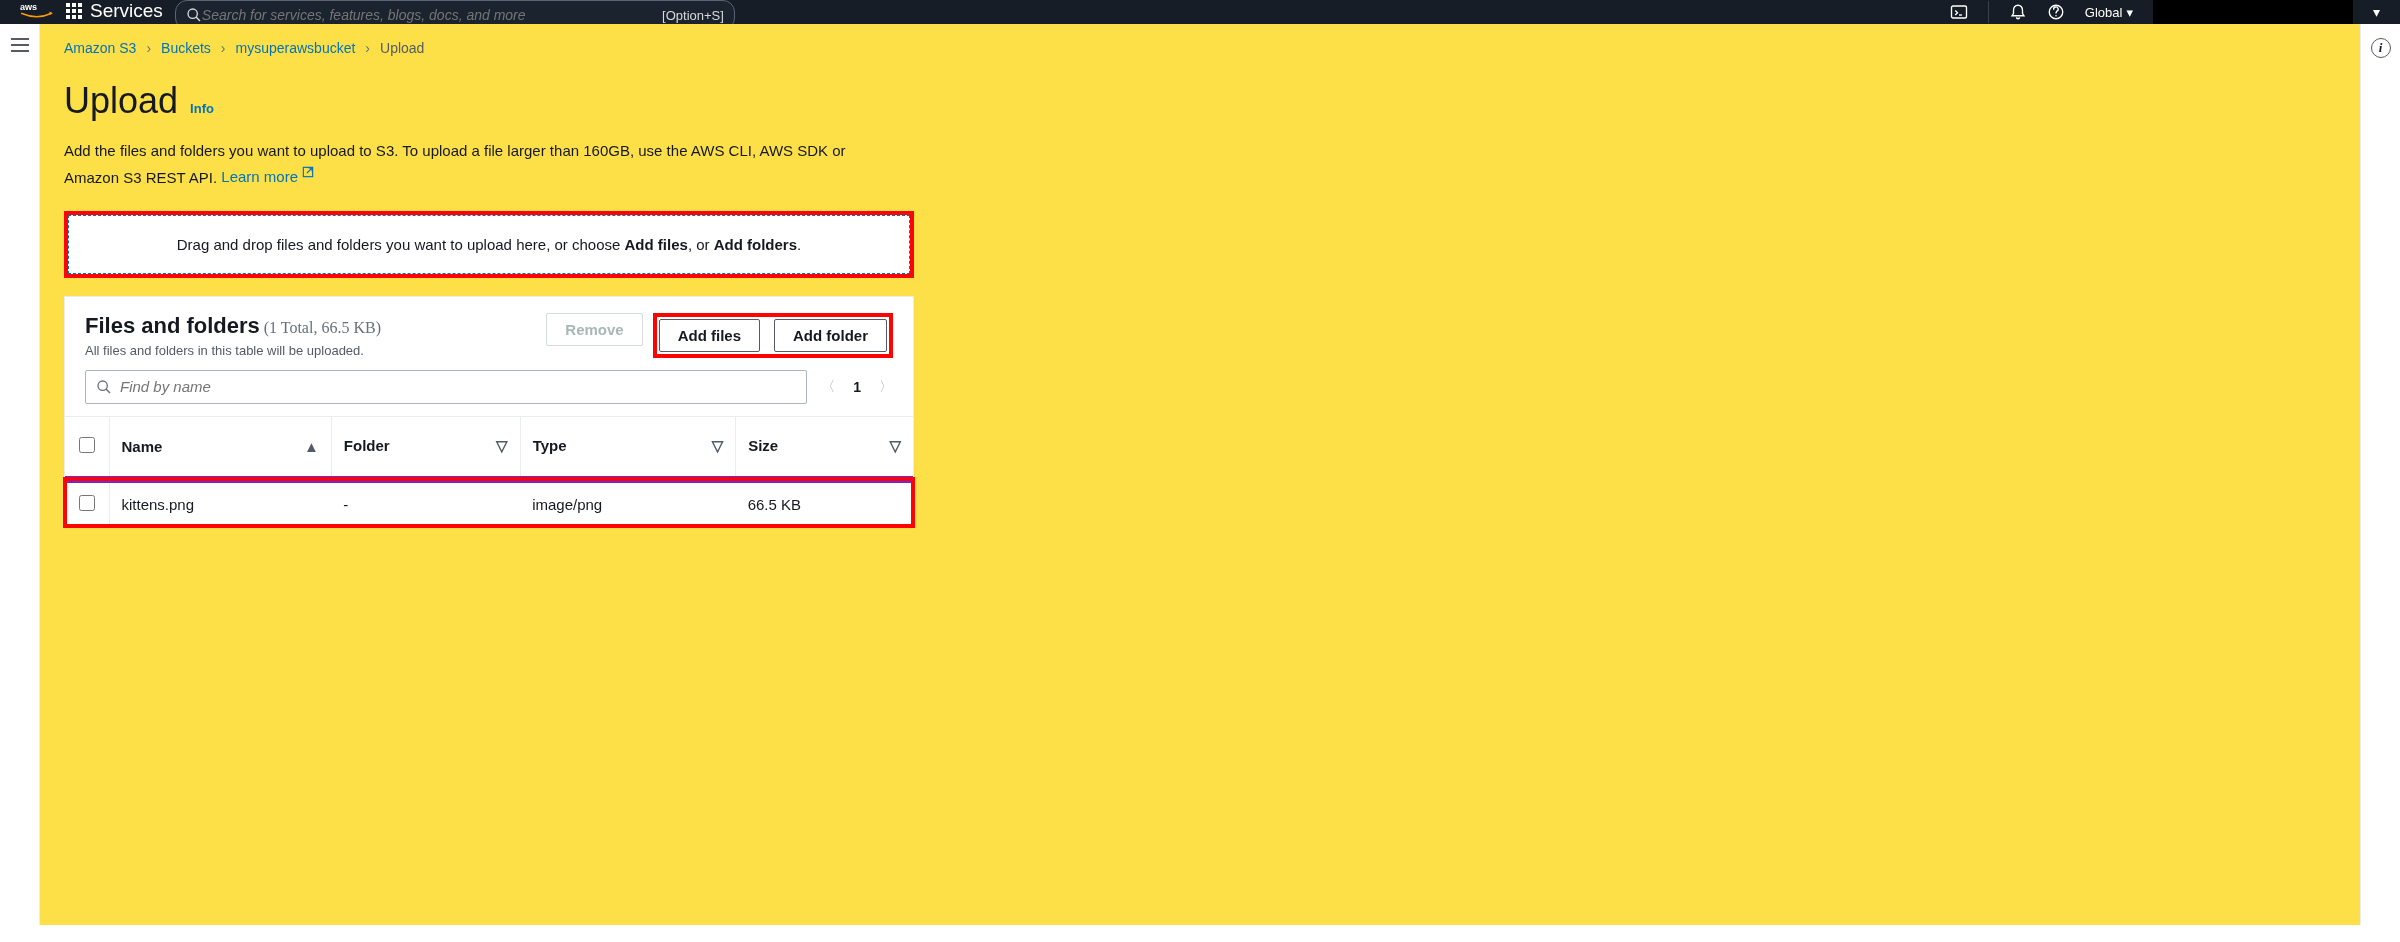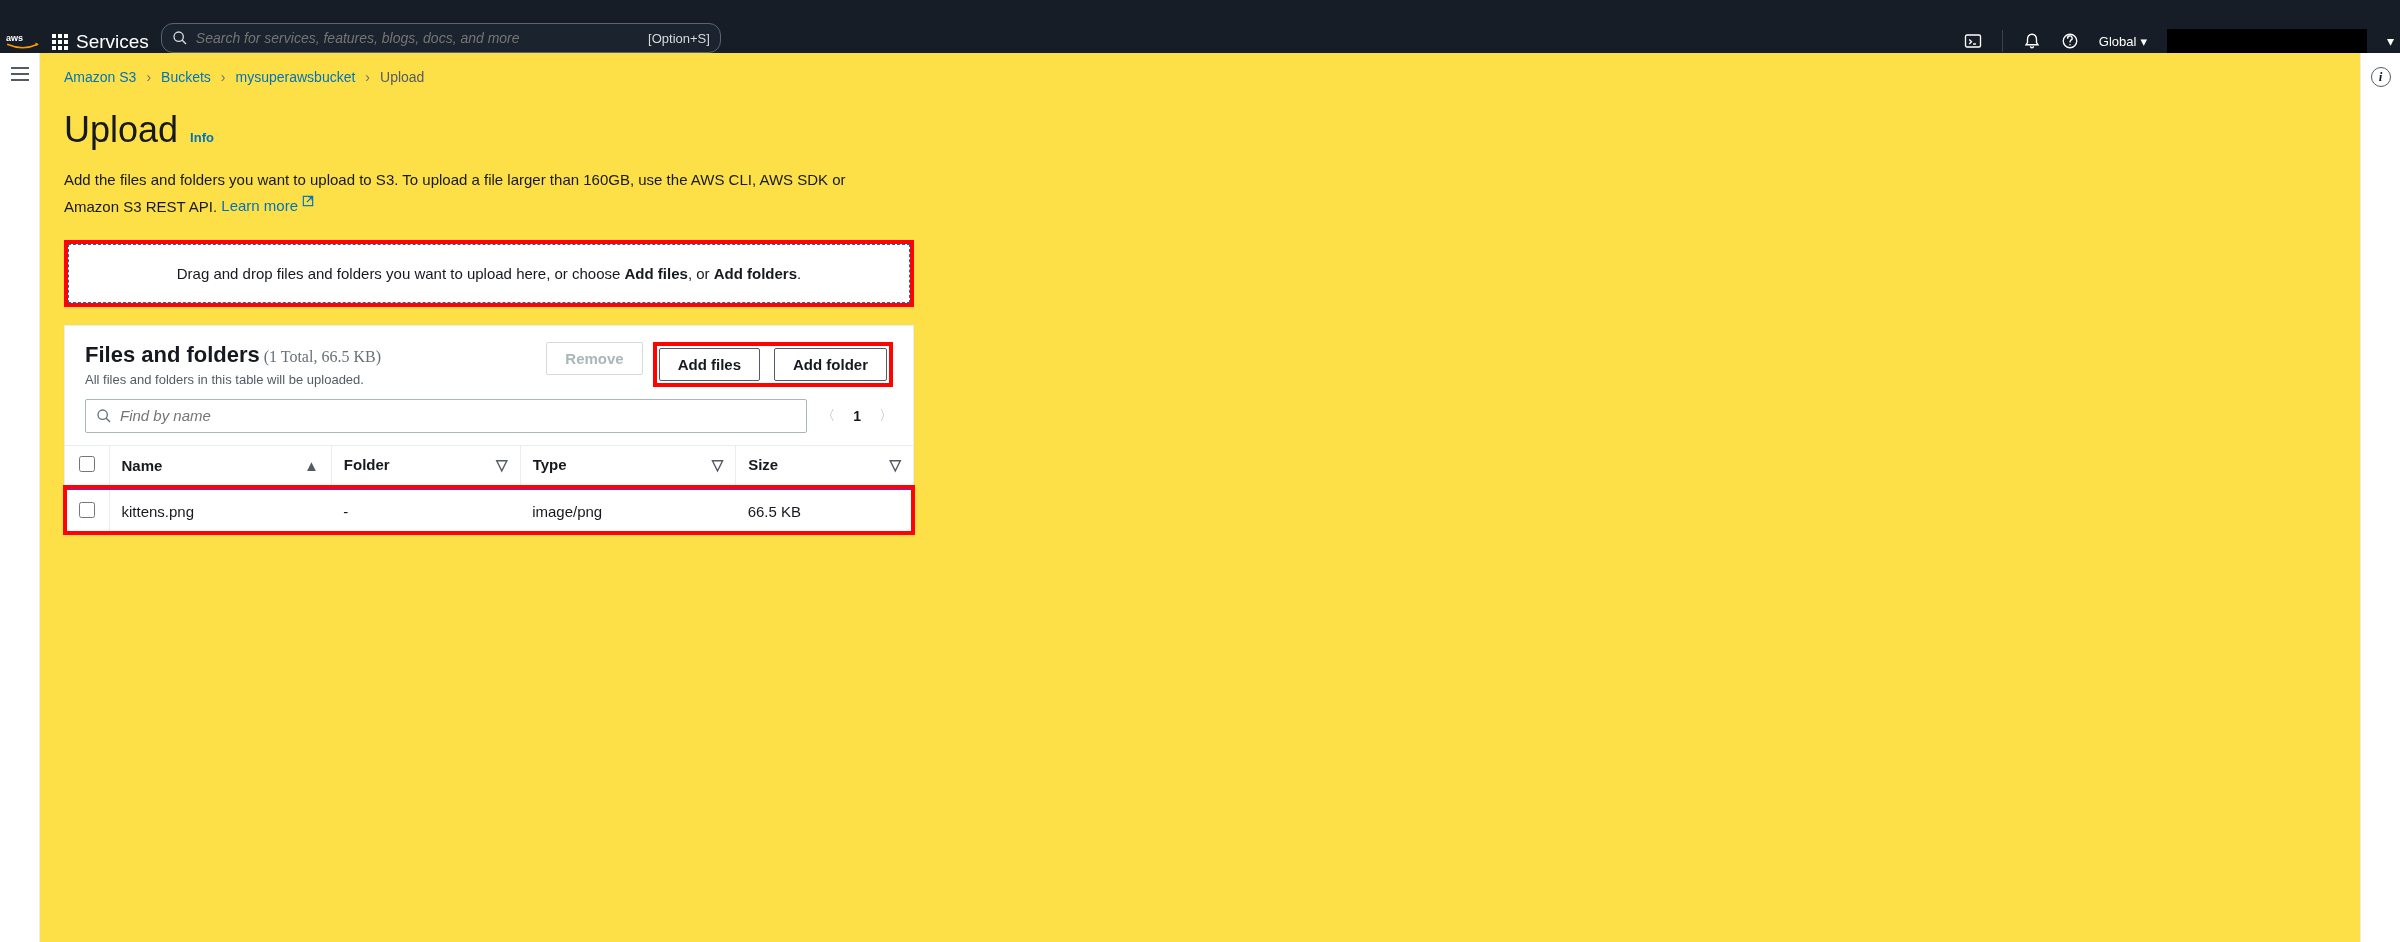--- a/index.html
+++ b/index.html
@@ -1,26 +1,26 @@
 <!DOCTYPE html>
 <html><head>
 <meta charset="utf-8">
 <style>
   * { box-sizing: border-box; margin: 0; padding: 0; }
   body { font-family: "Amazon Ember", "Helvetica Neue", Arial, sans-serif; font-size: 14px; color: #16191f; background: #fff; }
   
   
-  .topnav { background: #161d26; height: 53px; display: flex; align-items: flex-end; padding: 0 6px; gap: 12px; color: #fff; }
+  .topnav { background: #161d26; height: 24px; display: flex; align-items: flex-start; padding: 0 20px; gap: 12px; color: #fff; }
   .aws-logo { color: #ff9900; font-weight: bold; font-size: 18px; display:flex; flex-direction:column; align-items:flex-start; line-height:1; }
   .aws-logo svg { width: 34px; height: 22px; }
   .services-grid { display:inline-flex; align-items:center; gap:8px; cursor:pointer; }
   .services-grid .grid-icon { width:16px; height:16px; display:grid; grid-template-columns:repeat(3,4px); grid-template-rows:repeat(3,4px); gap:2px; }
   .services-grid .grid-icon span { background:#fff; width:4px; height:4px; }
   .services-label { color:#fff; font-size:19px; }
-  .searchbar { flex:0 0 560px; display:flex; align-items:center; background:#1a232e; border:1px solid #5a6573; height:30px; border-radius:12px; padding:0 10px; gap:8px; }
+  .searchbar { flex:0 0 560px; display:flex; align-items:center; background:#1a232e; border:1px solid #5a6573; height:30px; border-radius:12px; padding:0 10px; }
   .searchbar input { flex:1; background:transparent; border:none; outline:none; color:#d5dbdb; font-style:italic; font-size:14px; }
   .searchbar .shortcut { color:#d5dbdb; font-size:13px; }
   .topnav-right { margin-left:auto; display:flex; align-items:center; gap:20px; }
   .topnav-icon { width:18px; height:18px; color:#fff; cursor:pointer; display:flex; align-items:center; justify-content:center; }
   .divider { width:1px; height:22px; background:#39414d; }
   .region { color:#fff; font-size:13px; display:flex; align-items:center; gap:4px; cursor:pointer; }
   .account-box { width:200px; height:24px; background:#000; }
   
   
   .layout { display:flex; height:calc(100vh - 41px); }
@@ -67,21 +67,21 @@
   
   .filter-row { display:flex; align-items:center; gap:14px; padding:0 20px 12px 20px; }
   .filter-input { flex:1; display:flex; align-items:center; border:1px solid #aab7b8; border-radius:2px; height:34px; padding:0 10px; gap:8px; }
   .filter-input input { flex:1; border:none; outline:none; font-size:15px; font-style:italic; color:#687078; }
   .pager { display:flex; align-items:center; gap:18px; color:#687078; }
   .pager .num { color:#16191f; font-weight:bold; }
   .pager .arrow { cursor:pointer; color:#aab7b8; }
   
   
   table { width:100%; border-collapse:collapse; }
-  thead th { text-align:left; font-size:15px; font-weight:bold; color:#16191f; padding:10px 12px; border-top:1px solid #eaeded; border-bottom:5px solid #6d28d9; position:relative; }
+  thead th { text-align:left; font-size:15px; font-weight:bold; color:#16191f; padding:20px 12px; border-top:1px solid #eaeded; border-bottom:7px solid #6d28d9; position:relative; }
   thead th .sort { float:right; color:#545b64; }
   thead th.checkbox-col, tbody td.checkbox-col { width:44px; text-align:center; border-right:1px solid #eaeded; }
   thead th:not(:first-child):not(:last-child) { border-right:1px solid #eaeded; }
   tbody td { padding:12px 12px; font-size:15px; color:#16191f; }
   .row-red { outline:4px solid #ff0202; outline-offset:-2px; }
   input[type=checkbox]{ width:16px; height:16px; }
 </style>
 </head>
 <body>
 

